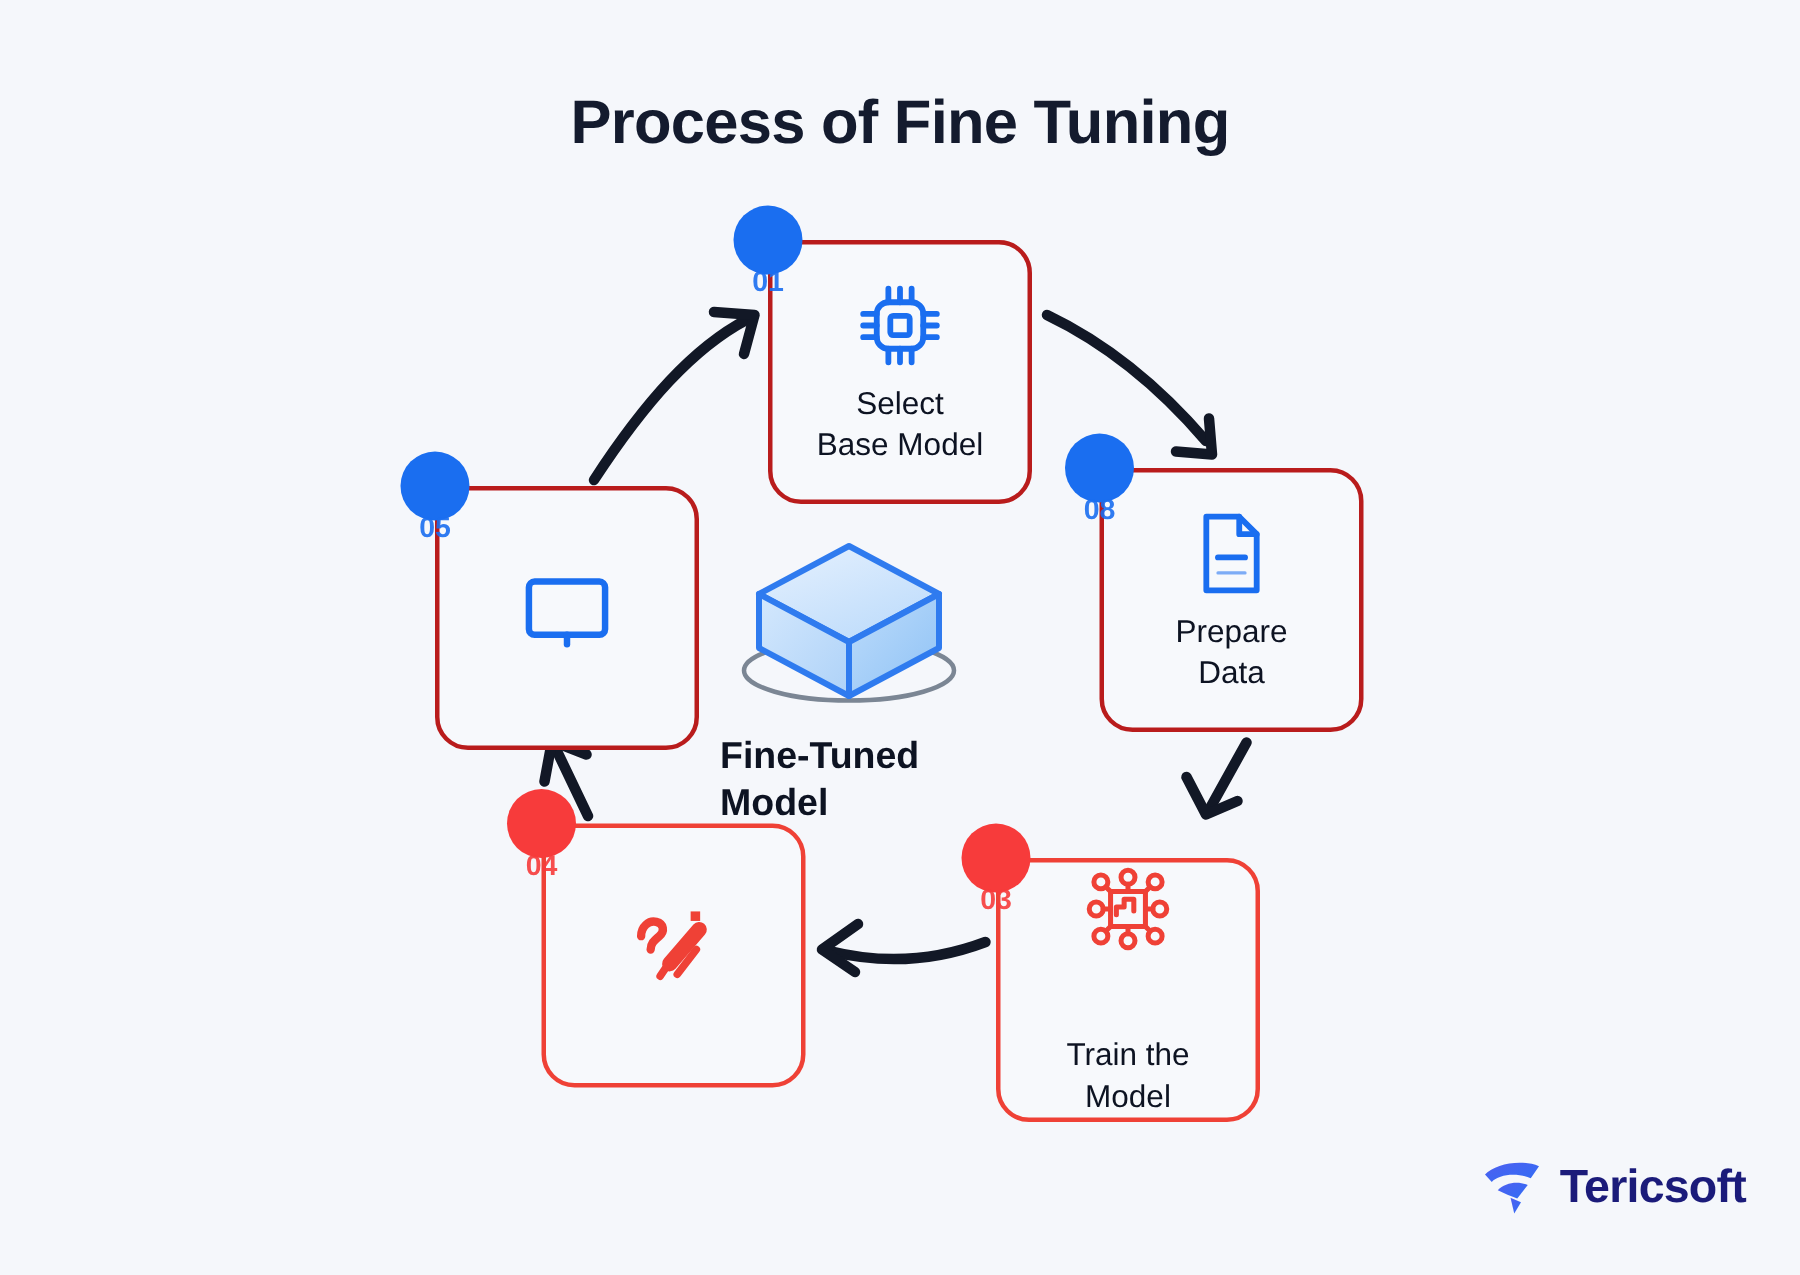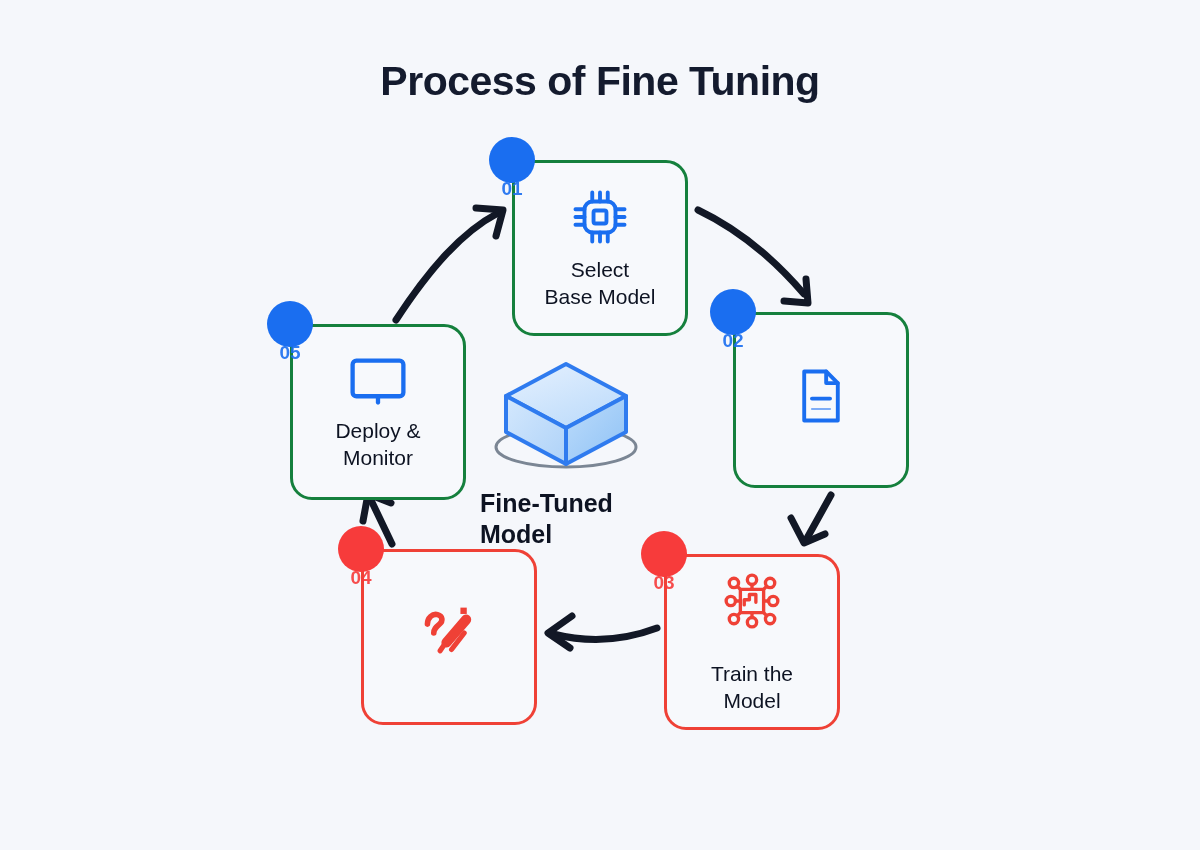--- a/index.html
+++ b/index.html
@@ -17,21 +17,21 @@
     font-size: 41px; font-weight: bold; letter-spacing: -0.5px;
     color: #141b2e;
   }
 
   
   .node {
     position: absolute;
     width: 176px; height: 176px;
     border-radius: 22px;
     background: #f7f9fc;
-    border: 3px solid #15803d;
+    border: 3px solid #b91c1c;
     display: flex; flex-direction: column;
     align-items: center; justify-content: center;
   }
   .node.red { border-color: #ef4136; gap: 20px; }
 
   .node .icon { display: block; margin-bottom: 8px; }
   .node .label {
     font-size: 21px; font-weight: normal; line-height: 1.3;
     color: #0d1322; text-align: center; white-space: pre-line;
   }
@@ -49,21 +49,21 @@
   .badge .num {
     font-size: 19px; font-weight: bold; color: #1a6ef0;
     transform: translateY(17px);
     opacity: .9;
   }
   .badge.red .num { color: #f73b3b; }
 
   
   #node-select   { left: 512px; top: 160px; }
   #node-prepare  { left: 733px; top: 312px; }
-  #node-train    { left: 664px; top: 554px; }
+  #node-train    { left: 664px; top: 572px; justify-content: space-between; }
   #node-validate { left: 361px; top: 549px; }
   #node-deploy   { left: 290px; top: 324px; }
 
   
   #center {
     position: absolute; left: 480px; top: 352px;
     width: 240px; text-align: left;
   }
   #center .clabel {
     margin-top: 8px;
@@ -147,30 +147,32 @@
         <path d="M18 12V5M24 12V5M30 12V5M18 36v7M24 36v7M30 36v7"></path>
         <path d="M12 18H5M12 24H5M12 30H5M36 18h7M36 24h7M36 30h7"></path>
       </g>
     </svg>
     <div class="label">Select
 Base Model</div>
   </div>
 
   <div class="node" id="node-prepare">
     <div class="badge">
-      <span class="num">02</span>
+      <span class="num">08</span>
     </div>
     <svg class="icon" width="58" height="62" viewBox="0 0 44 48">
       <g fill="none" stroke="#1a6ef0" stroke-width="3" stroke-linejoin="round" stroke-linecap="round">
         <path d="M9 5h17l9 9v29H9z"></path>
         <path d="M26 5v9h9"></path>
         <path d="M15 26h14"></path>
         <path d="M15 34h14" stroke-width="1.6" opacity=".55"></path>
       </g>
     </svg>
+    <div class="label">Prepare
+Data</div>
   </div>
 
   <div class="node red" id="node-train">
     <div class="badge red">
       <span class="num">03</span>
     </div>
     <svg class="icon" width="62" height="62" viewBox="0 0 48 48">
       <g fill="none" stroke="#ef4136" stroke-width="2.6" stroke-linecap="round" stroke-linejoin="round">
         <rect x="15" y="15" width="18" height="18"></rect>
         <circle cx="10" cy="10" r="3.6"></circle>
@@ -210,31 +212,37 @@
   <div class="node" id="node-deploy">
     <div class="badge">
       <span class="num">05</span>
     </div>
     <svg class="icon" width="66" height="56" viewBox="0 0 52 44">
       <g fill="none" stroke="#1a6ef0" stroke-width="3.4" stroke-linejoin="round" stroke-linecap="round">
         <rect x="6" y="6" width="40" height="28" rx="3"></rect>
         <path d="M26 34v5"></path>
       </g>
     </svg>
-    <div class="label">Deploy &amp;
-Monitor</div>
   </div>
 
   <div id="center">
     <svg width="172" height="124" viewBox="0 0 172 124">
       <ellipse cx="86" cy="95" rx="70" ry="20" fill="none" stroke="#7b8694" stroke-width="3"></ellipse>
       <g>
         <path d="M86 12 146 44 86 76 26 44Z" fill="url(#cubeTop)" stroke="#2f7bef" stroke-width="4" stroke-linejoin="round"></path>
         <path d="M26 44 86 76 86 112 26 80Z" fill="url(#cubeLeft)" stroke="#2f7bef" stroke-width="4" stroke-linejoin="round"></path>
         <path d="M146 44 86 76 86 112 146 80Z" fill="url(#cubeRight)" stroke="#2f7bef" stroke-width="4" stroke-linejoin="round"></path>
       </g>
     </svg>
     <div class="clabel">Fine-Tuned
 Model</div>
   </div>
 
+  <div id="logo">
+    <svg width="46" height="42" viewBox="0 0 46 42">
+      <path d="M4 13c6.5-7 24-10.5 36-5.5l-5.5 8C25 11.5 13 13 8.5 18Z" fill="url(#logoGrad)"></path>
+      <path d="M12.5 23.5c4.5-5 13.5-6.5 20-3.5l-7 9-6.5-2.5Z" fill="url(#logoGrad)"></path>
+      <path d="M21 28.5 28 31.5 23.5 39Z" fill="url(#logoGrad)"></path>
+    </svg>
+    <span class="wordmark">Tericsoft</span>
+  </div>
 
 </div>
 
 </body></html>

